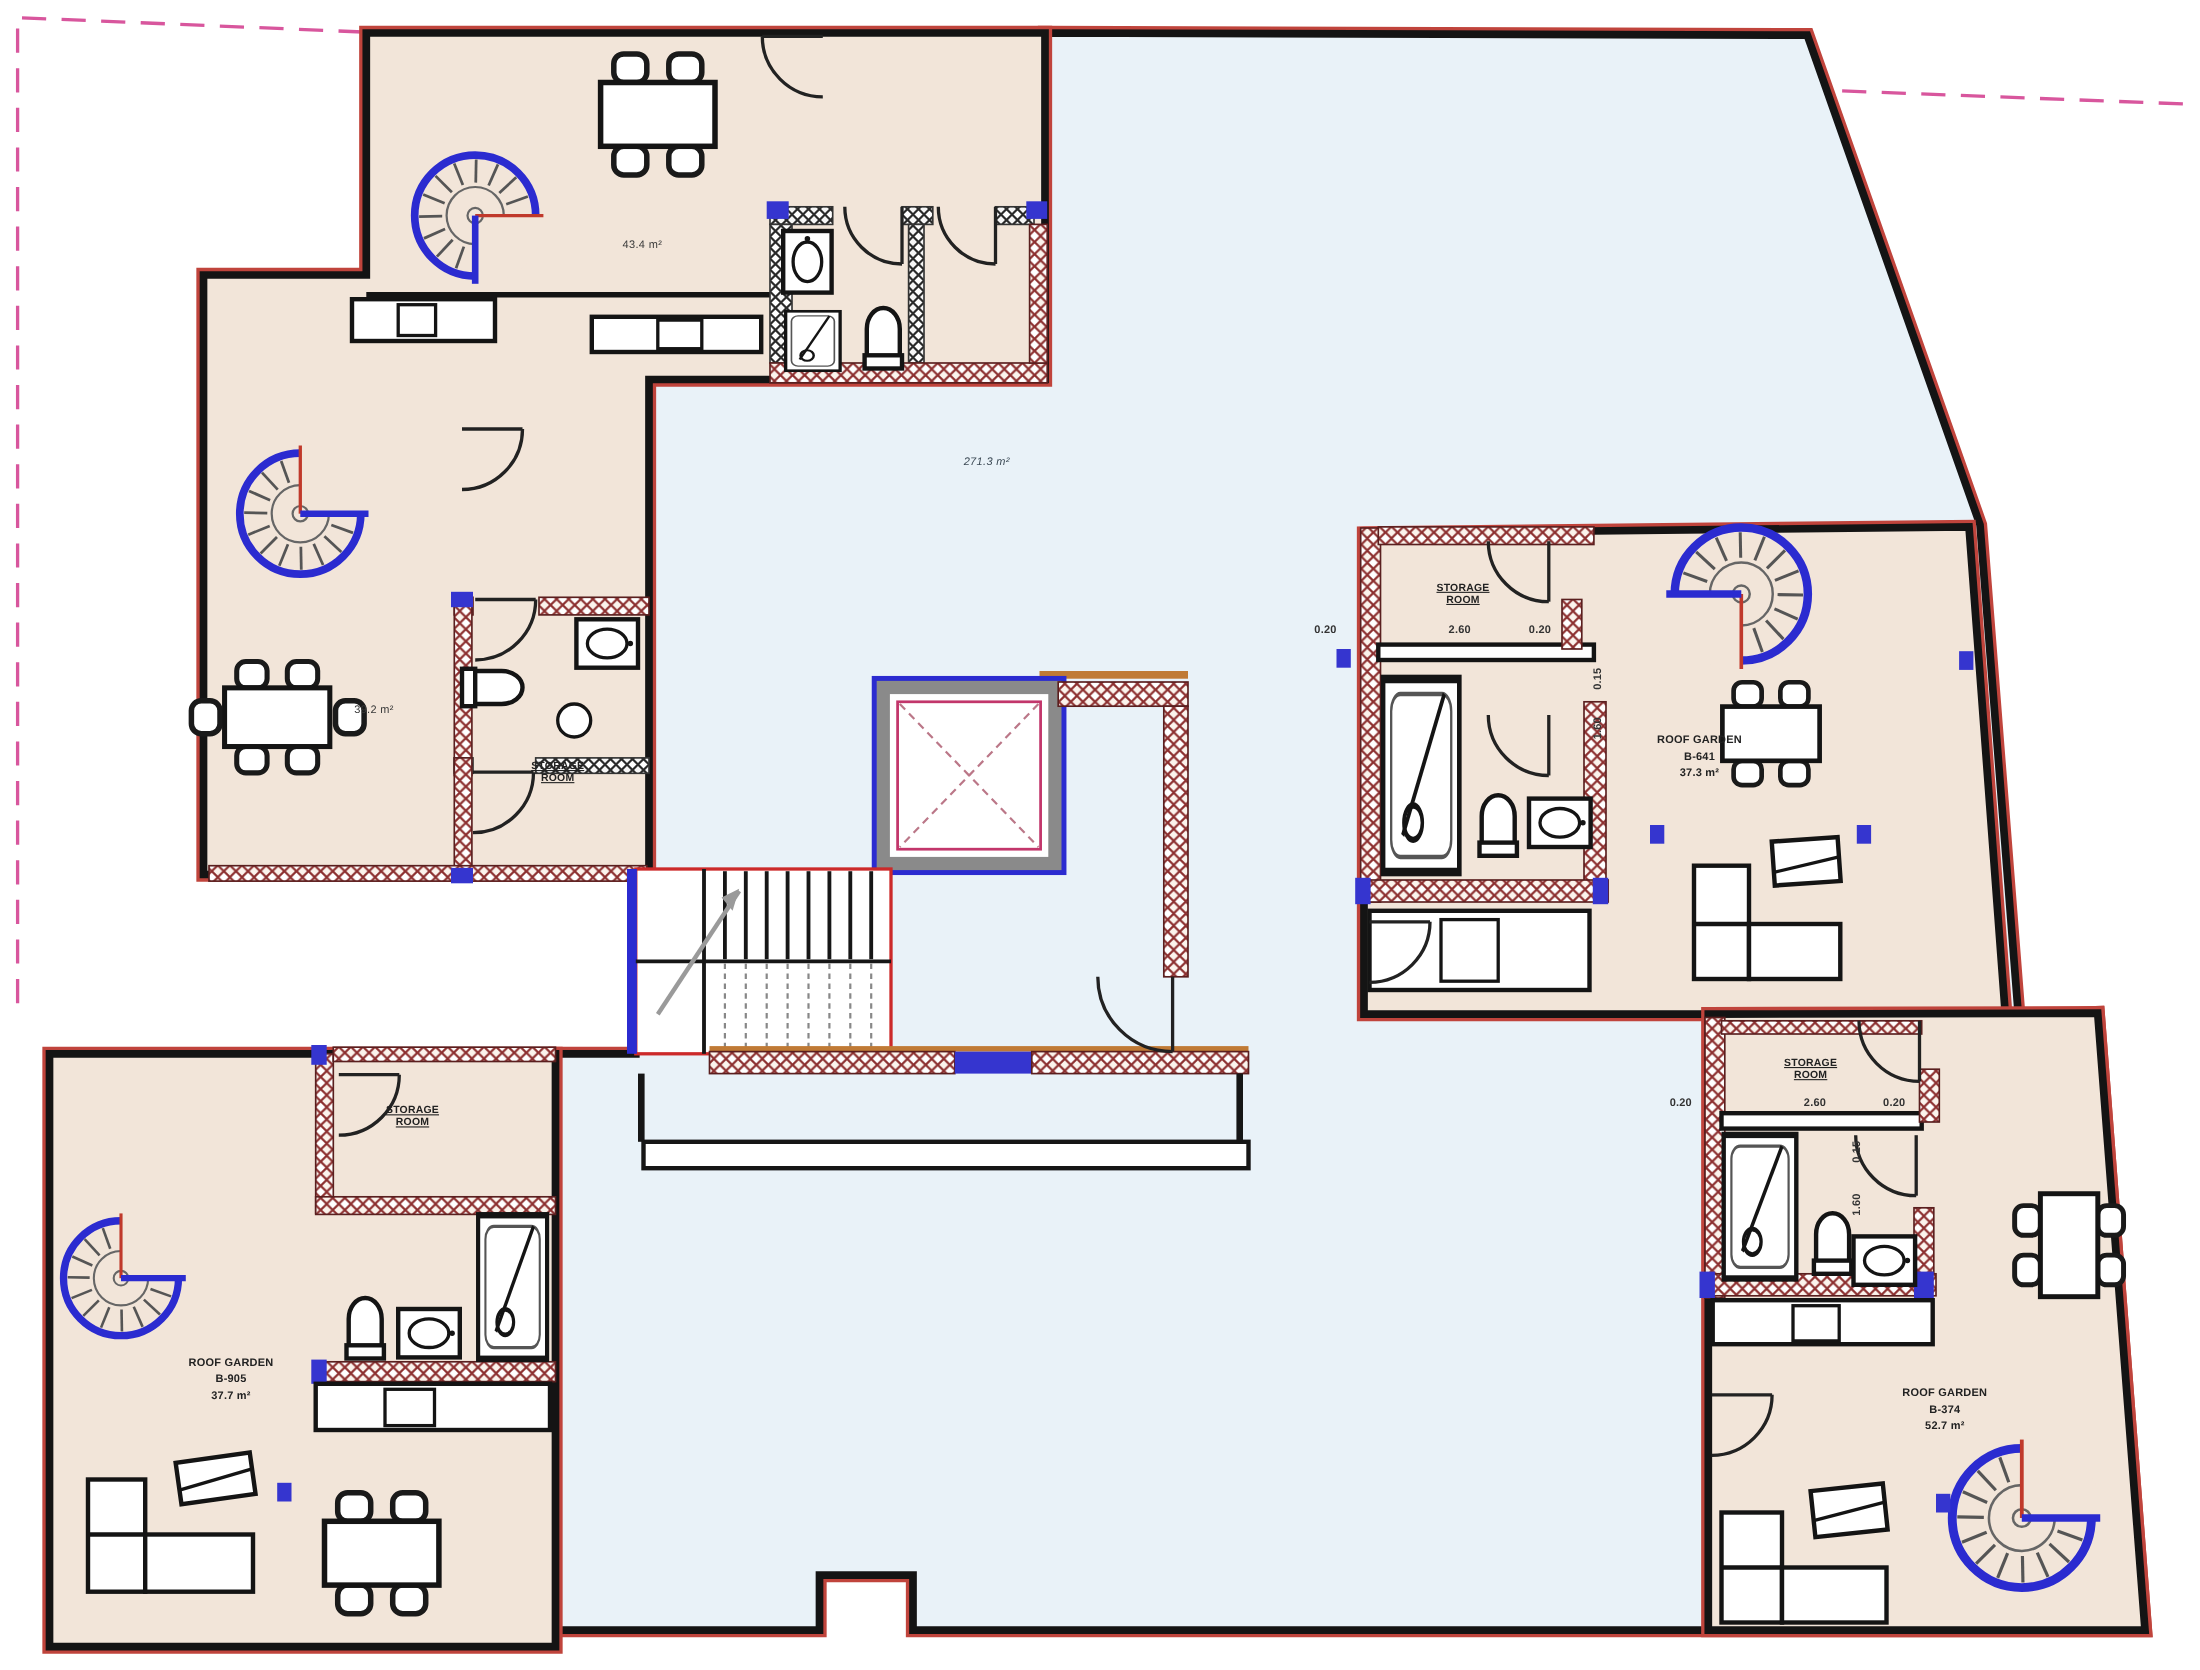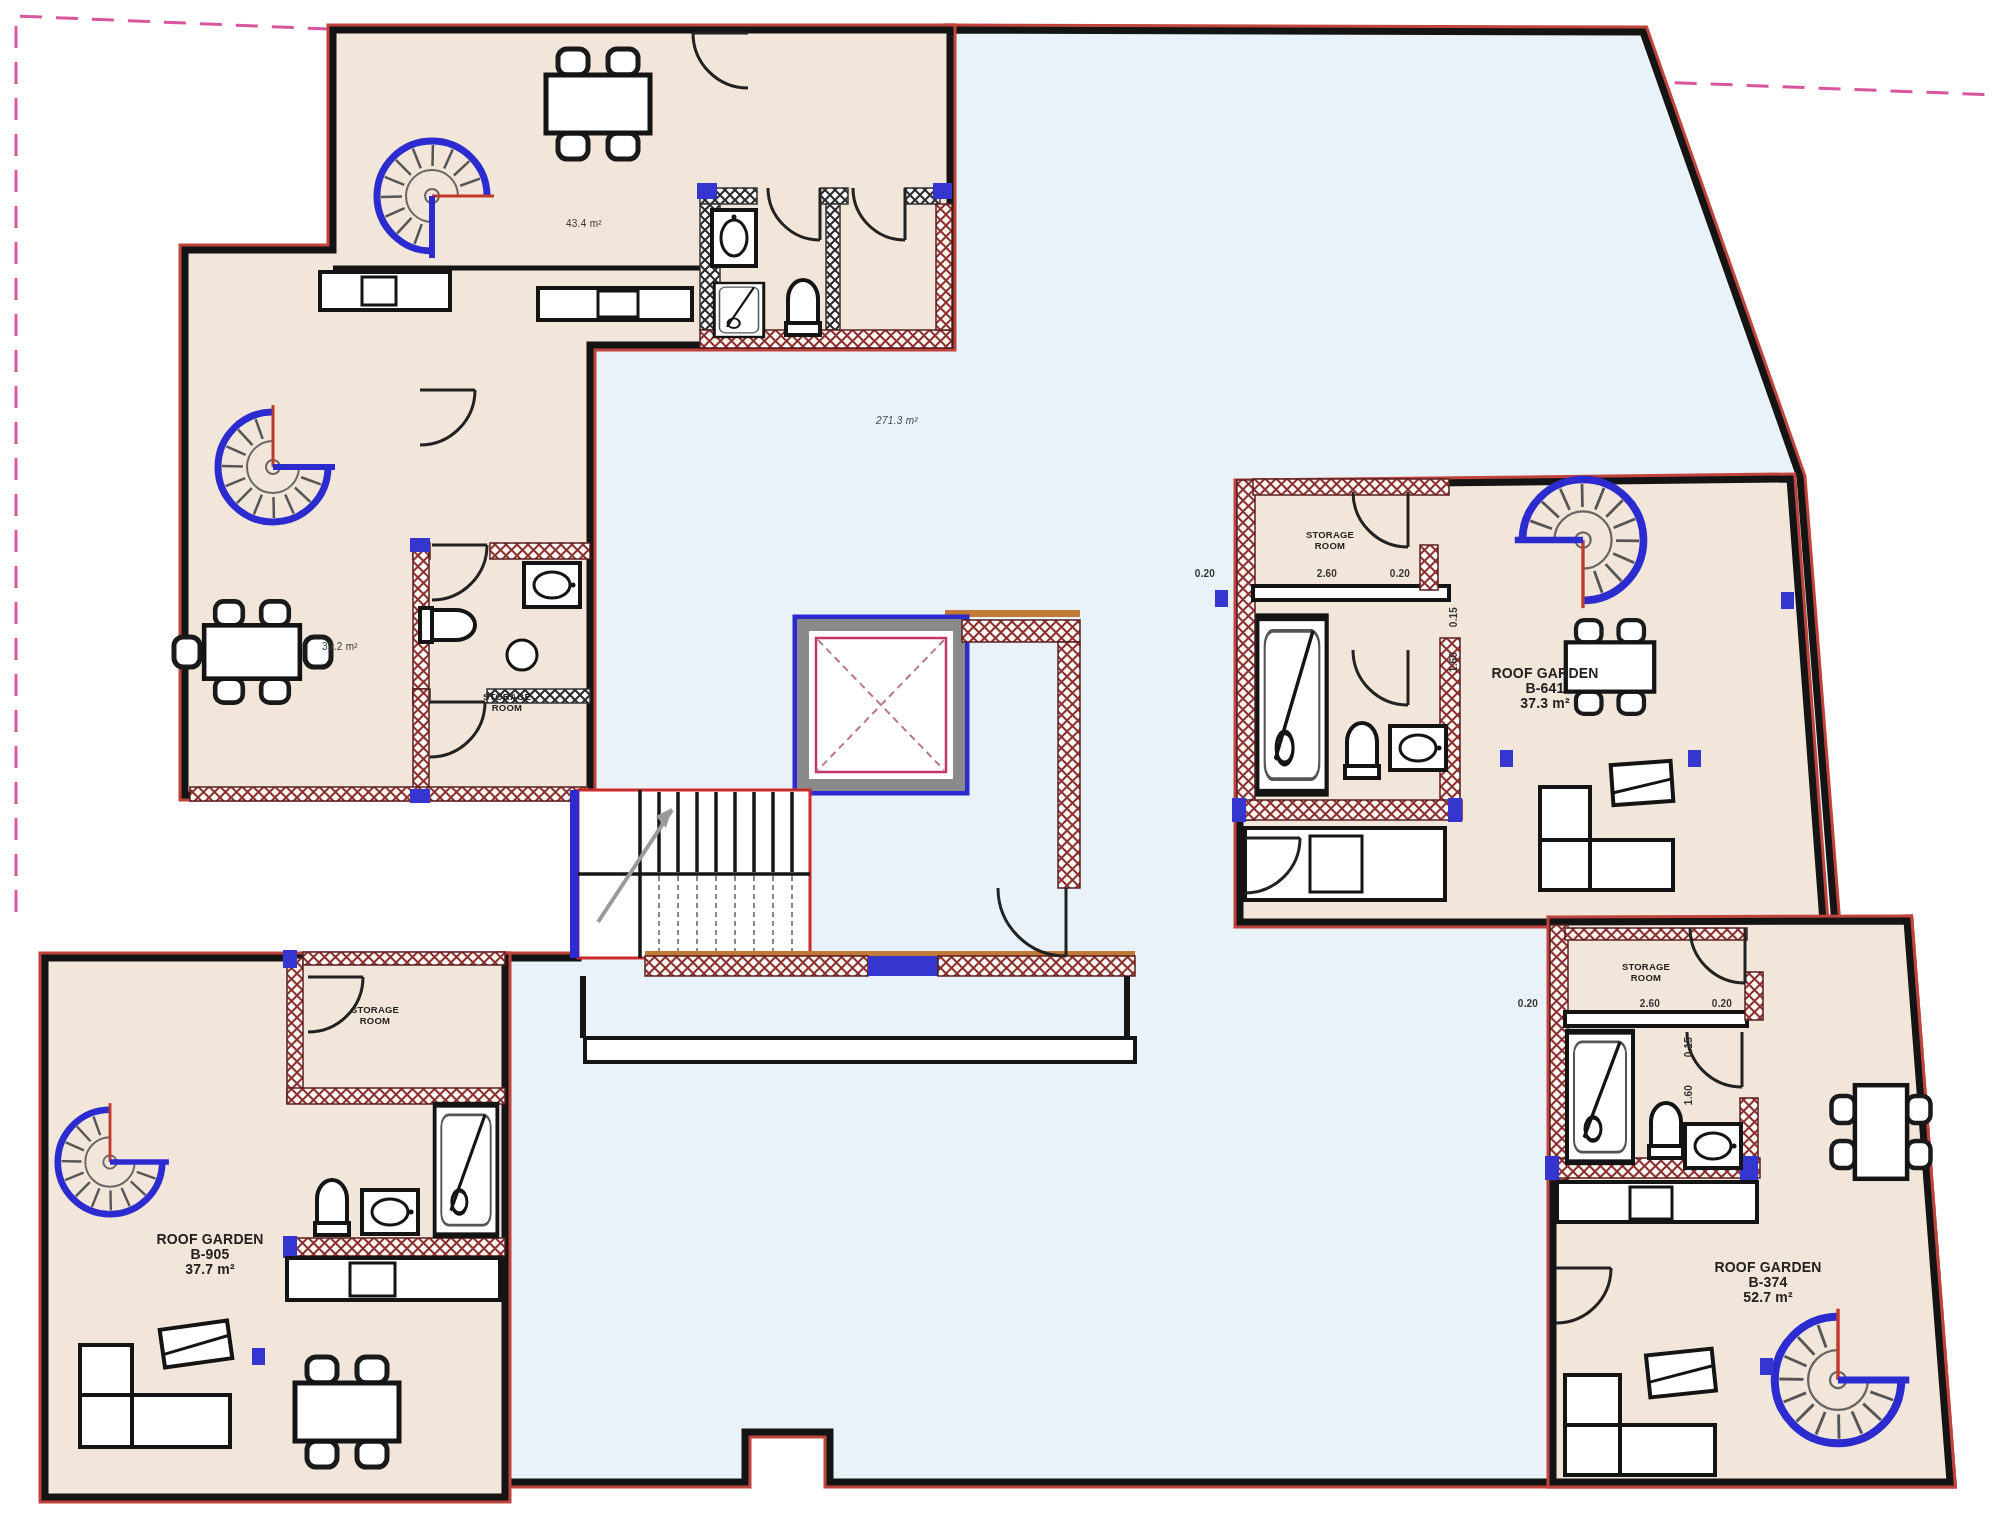--- a/index.html
+++ b/index.html
@@ -2,22 +2,22 @@
 <html><head>
 <meta charset="utf-8">
 <style>
   html,body{margin:0;padding:0;background:#fff;}
   .plan{position:relative;width:2000px;height:1518px;background:#fff;overflow:hidden;
         font-family:"Liberation Sans",sans-serif;}
   .plan svg{position:absolute;left:0;top:0;}
   .lbl{position:absolute;transform:translate(-50%,-50%);text-align:center;color:#3a3a3a;
        font-size:11px;letter-spacing:.3px;white-space:nowrap;}
   .storage{width:72px;white-space:normal;font-size:9.5px;font-weight:700;color:#222;
-       line-height:11px;letter-spacing:.2px;}
-  .unitlbl{width:110px;white-space:normal;font-size:14px;font-weight:700;color:#222;
+       line-height:11px;letter-spacing:.2px;text-decoration:underline;}
+  .unitlbl{width:110px;white-space:normal;font-size:10px;font-weight:700;color:#222;
        line-height:15px;letter-spacing:.2px;}
   .unitlbl span{display:block;font-weight:600;}
   .dim{font-size:10px;color:#333;letter-spacing:.2px;font-weight:600;}
   .vdim{transform:translate(-50%,-50%) rotate(-90deg);}
 </style>
 </head>
 <body>
 
 <div class="plan">
 <svg width="2000" height="1518" viewBox="0 0 2000 1518">

